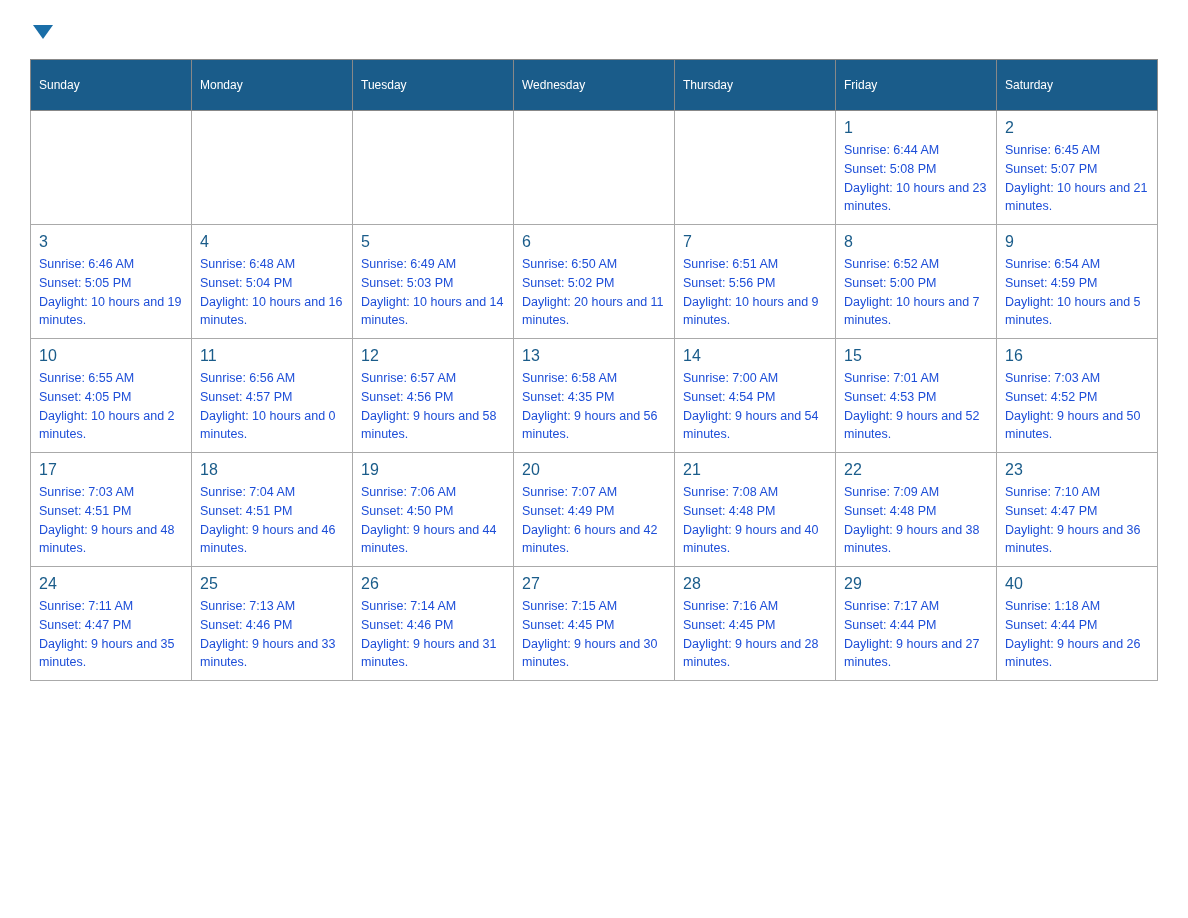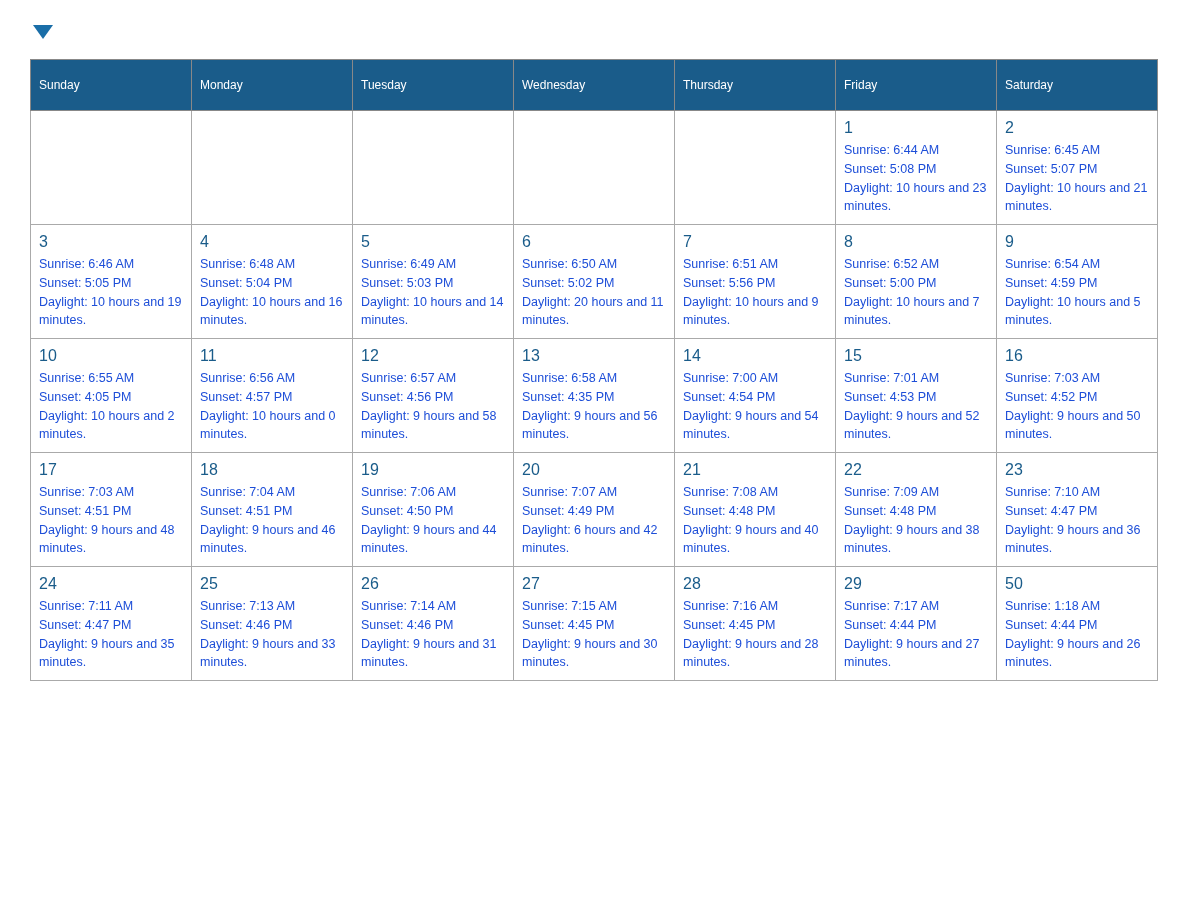--- a/index.html
+++ b/index.html
@@ -369,21 +369,21 @@
         </td>
         <td>
           <span class="day-number">29</span>
           <div class="day-info">
             <div>Sunrise: 7:17 AM</div>
             <div>Sunset: 4:44 PM</div>
             <div>Daylight: 9 hours and 27 minutes.</div>
           </div>
         </td>
         <td>
-          <span class="day-number">50</span>
+          <span class="day-number">40</span>
           <div class="day-info">
             <div>Sunrise: 1:18 AM</div>
             <div>Sunset: 4:44 PM</div>
             <div>Daylight: 9 hours and 26 minutes.</div>
           </div>
         </td>
       </tr>
     </tbody>
 </table>
 

